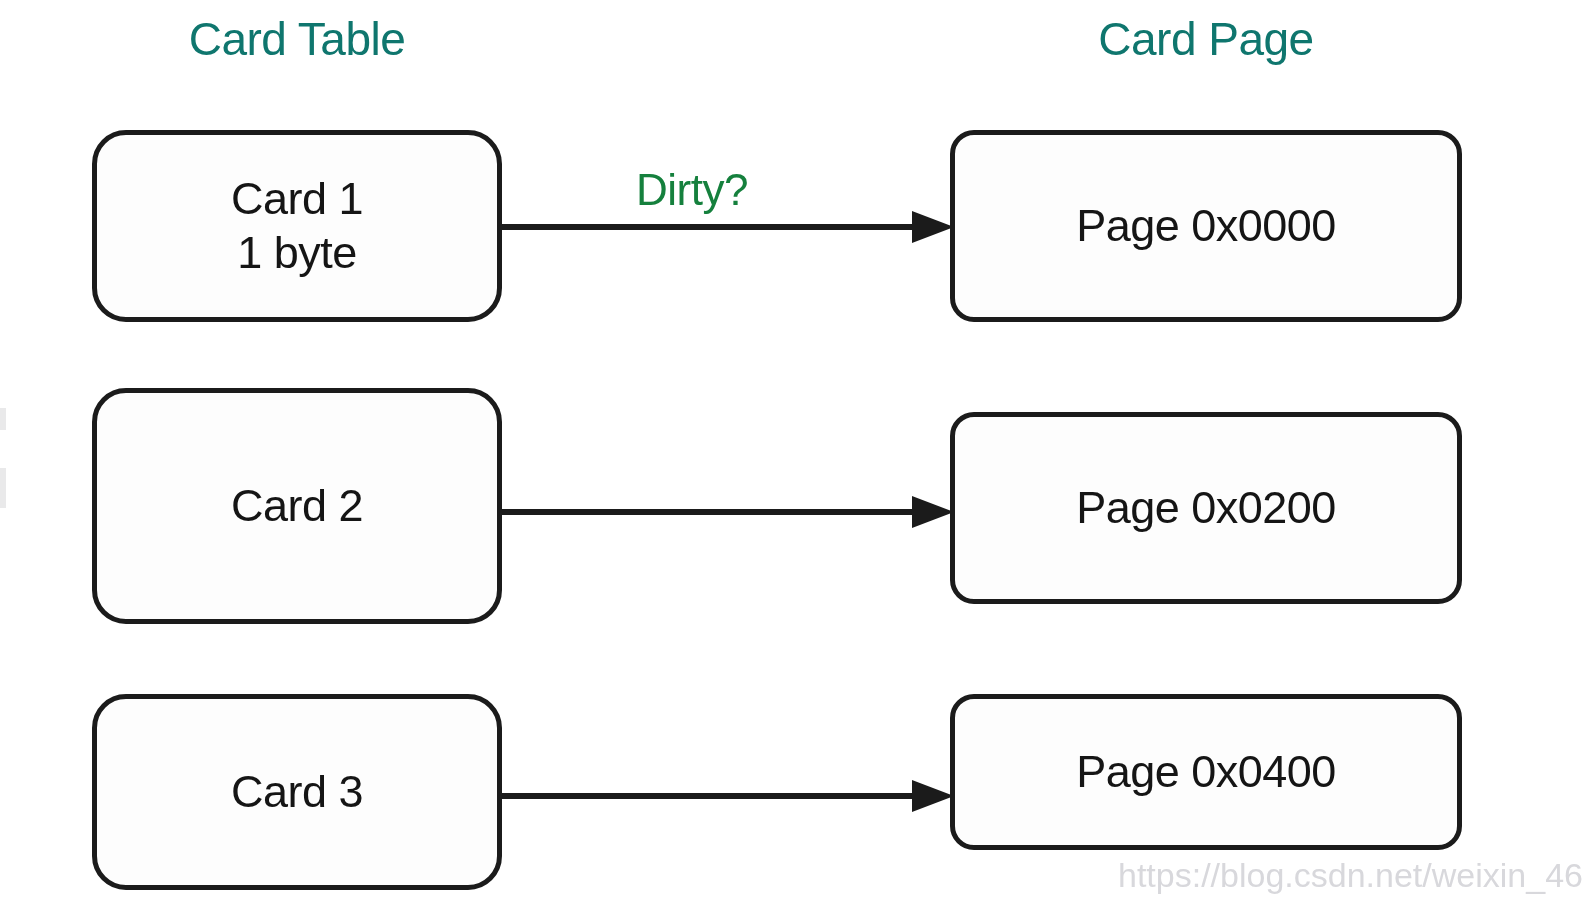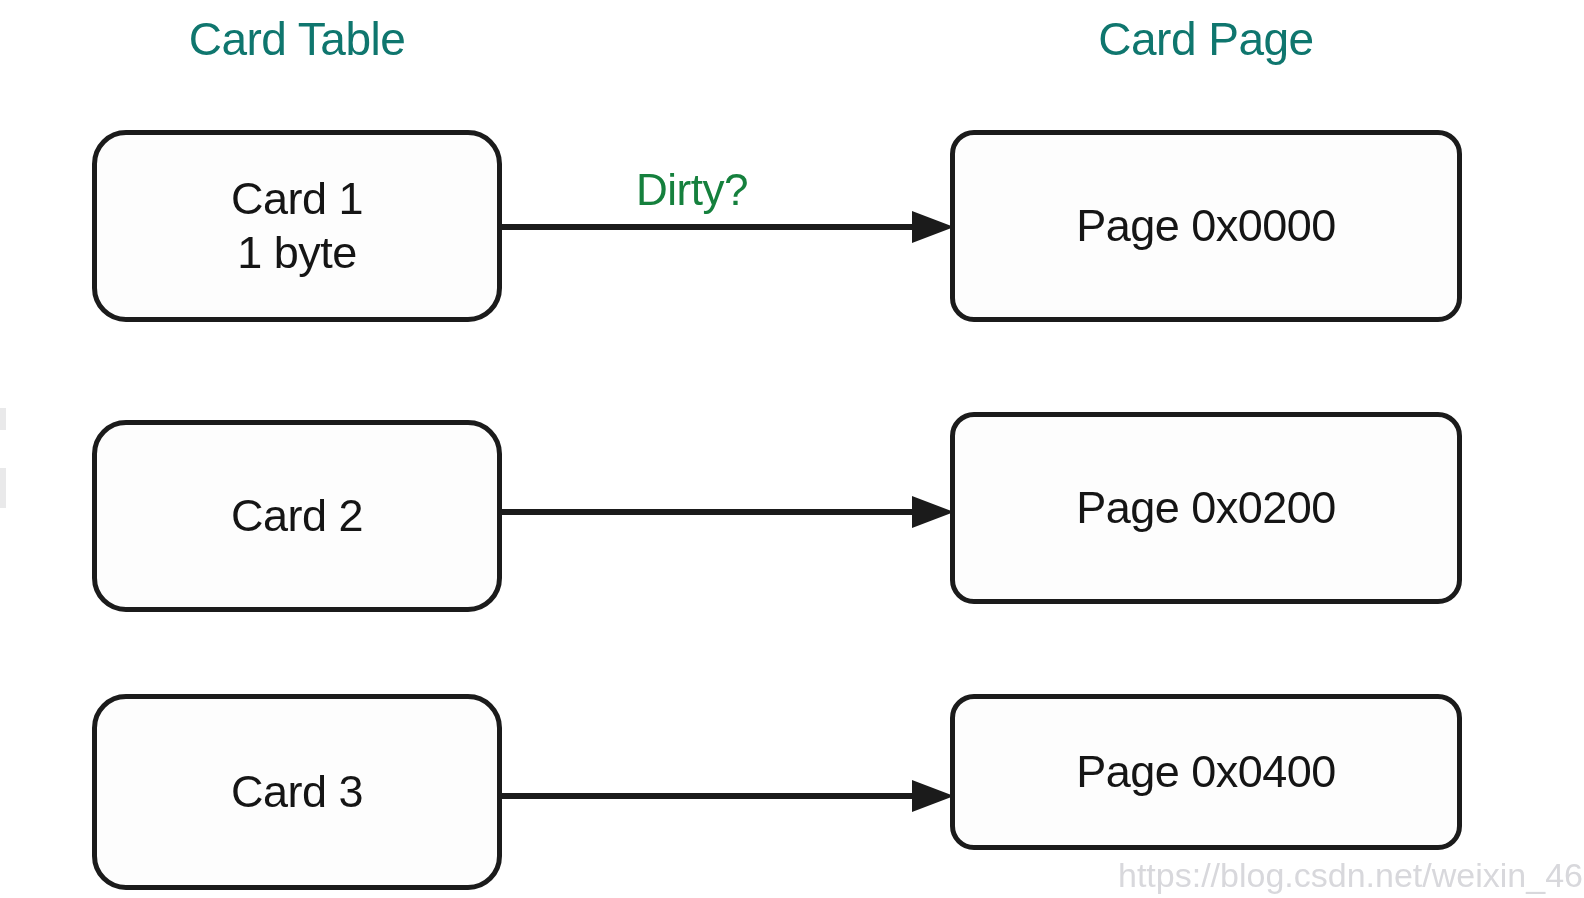--- a/index.html
+++ b/index.html
@@ -52,21 +52,21 @@
     letter-spacing: -0.5px;
     white-space: nowrap;
   }
 
   
   .left-box  { left: 92px;  width: 410px; }
   
   .right-box { left: 950px; width: 512px; border-radius: 24px; }
 
   #box-card-1 { top: 130px; height: 192px; }
-  #box-card-2 { top: 420px; height: 192px; justify-content: center; }
+  #box-card-2 { top: 388px; height: 236px; justify-content: center; }
   #box-card-3 { top: 694px; height: 196px; }
 
   #box-page-1 { top: 130px; height: 192px; }
   #box-page-2 { top: 412px; height: 192px; }
   #box-page-3 { top: 694px; height: 156px; }
 
   
   .connector {
     position: absolute;
     left: 498px;

